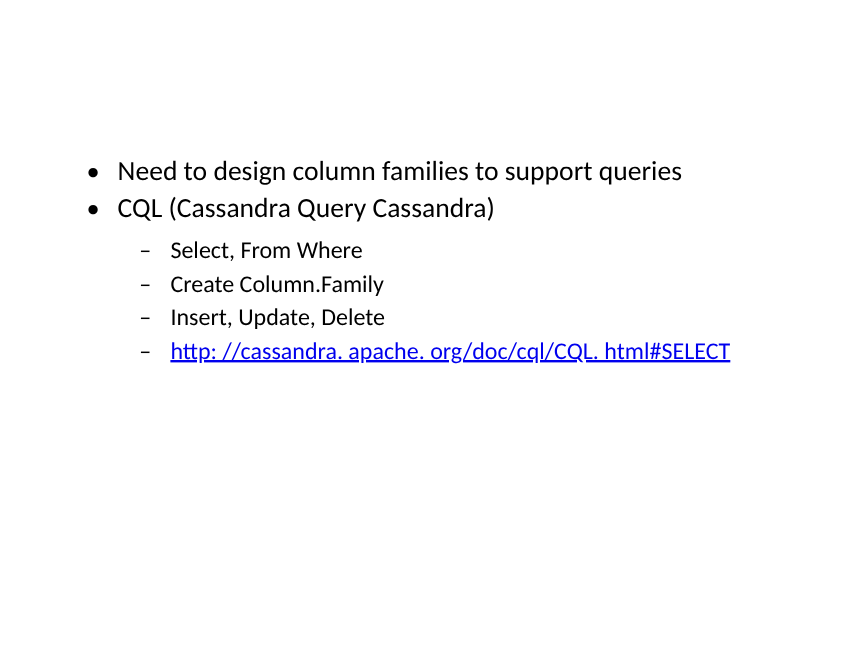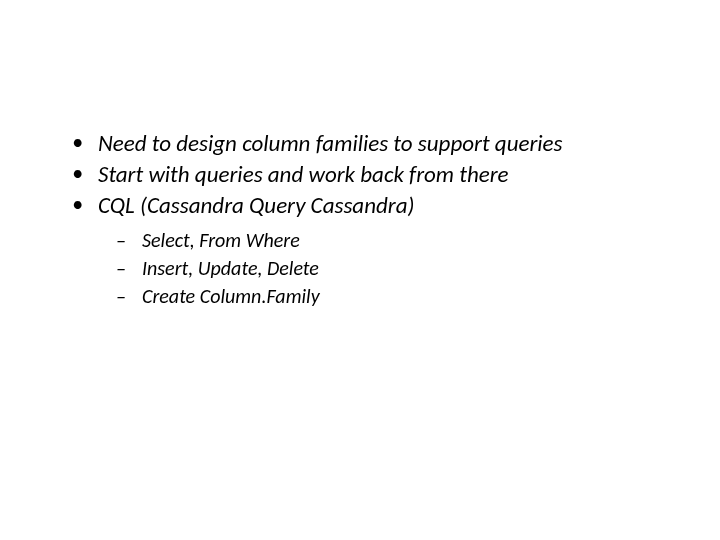--- a/index.html
+++ b/index.html
@@ -16,21 +16,20 @@
     width: 720px;
     height: 540px;
     padding: 130px 60px 40px 60px;
   }
   ul.level1 {
     margin: 0;
     padding: 0 0 0 28px;
     list-style: none;
     font-size: 23px;
     line-height: 1.18;
-    font-style: italic;
   }
   ul.level1 > li {
     position: relative;
     padding-left: 10px;
     margin: 0 0 4px 0;
   }
   ul.level1 > li::before {
     content: "•";
     position: absolute;
     left: -16px;
@@ -64,30 +63,30 @@
 </style>
 </head>
 <body>
 
 <div class="slide">
   <ul class="level1">
     <li>
       <span>Need to design column families to support queries</span>
     </li>
     <li>
-      <span>Start with queries and work back from there</span>
-    </li>
-    <li>
       <span>CQL (Cassandra Query Cassandra)</span>
       <ul class="level2">
         <li>
           <span>Select, From Where</span>
         </li>
         <li>
+          <span>Create Column.Family</span>
+        </li>
+        <li>
           <span>Insert, Update, Delete</span>
         </li>
         <li>
-          <span>Create Column.Family</span>
+          <a href="#" class="hyperlink">http: //cassandra. apache. org/doc/cql/CQL. html#SELECT</a>
         </li>
       </ul>
     </li>
   </ul>
 </div>
 
 </body></html>

